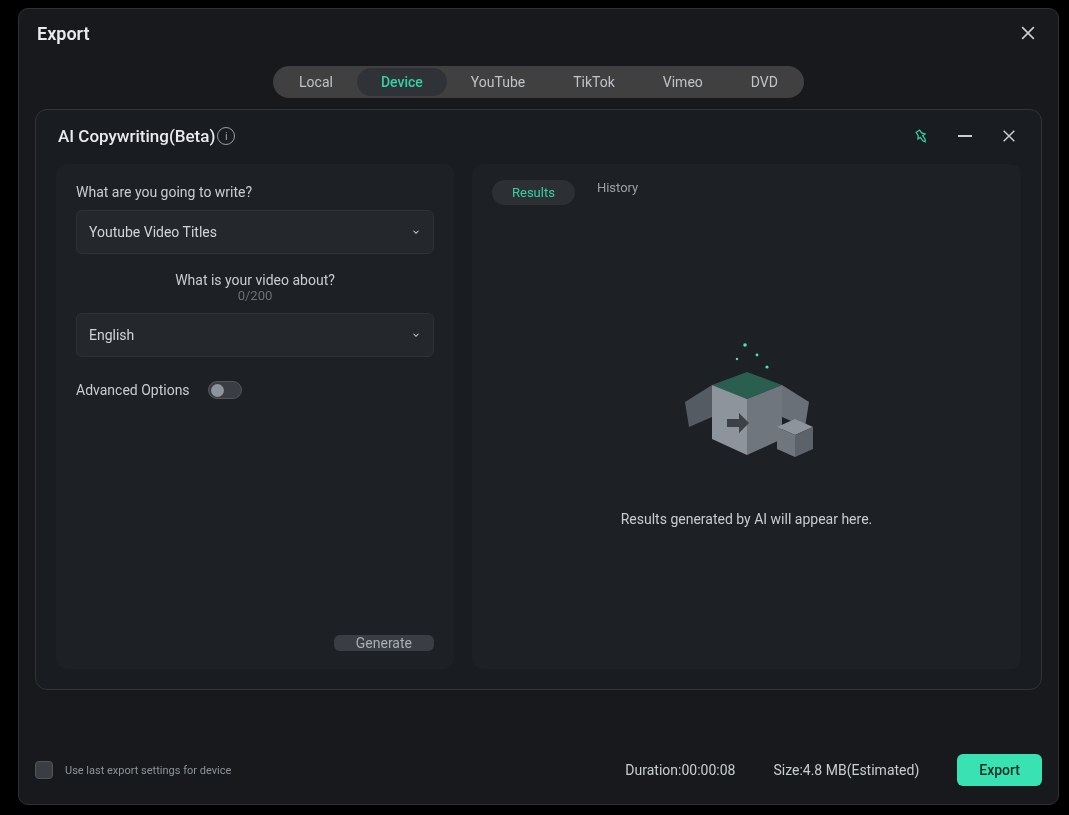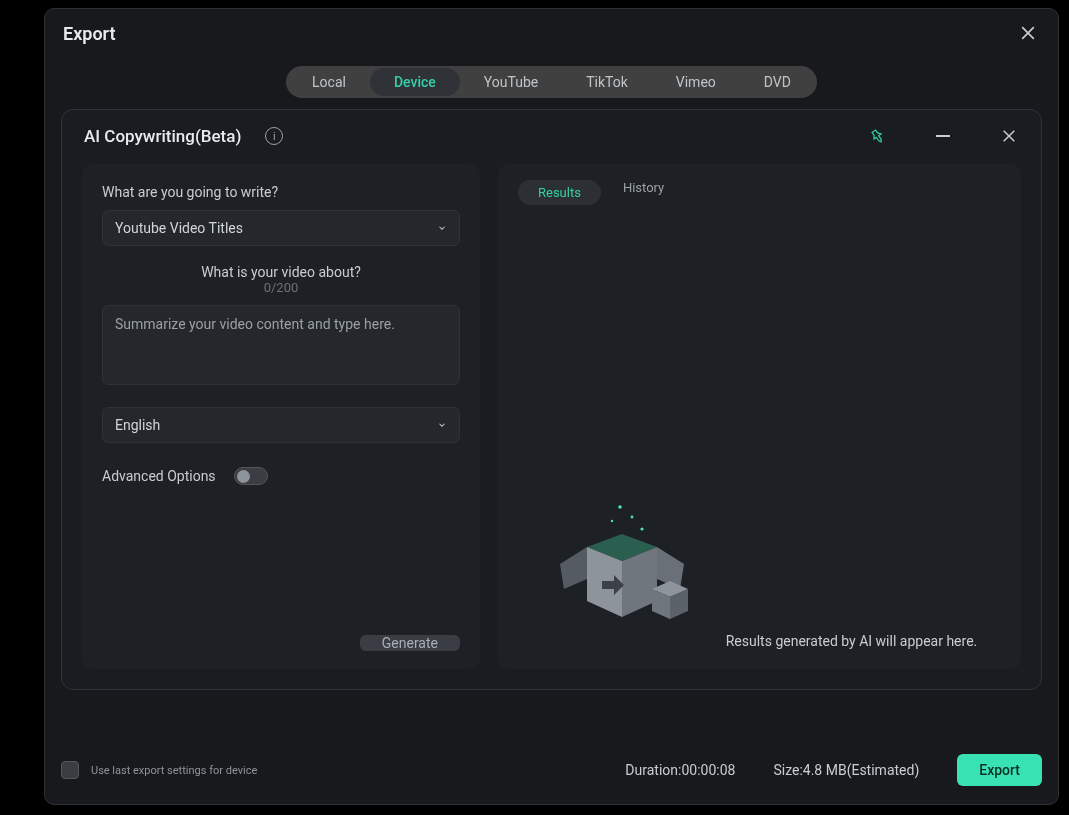--- a/index.html
+++ b/index.html
@@ -1,56 +1,56 @@
 <!DOCTYPE html>
 <html><head>
 <meta charset="utf-8">
 <style>
   * { box-sizing: border-box; margin: 0; padding: 0; font-family: -apple-system, BlinkMacSystemFont, "Segoe UI", Roboto, sans-serif; }
   body { width:1069px; height:815px; background:#0a0a0a; color:#c9cdd1; overflow:hidden; position:relative; }
   
-  .export-window { position:absolute; left:18px; top:8px; right:10px; bottom:10px; background:#17191c; border:1px solid #2e3135; border-radius:10px; display:flex; flex-direction:column;margin-left:26px; }
+  .export-window { position:absolute; left:18px; top:8px; right:10px; bottom:10px; background:#17191c; border:1px solid #2e3135; border-radius:10px; display:flex; flex-direction:column; }
   .export-title { font-size:18px; font-weight:600; color:#e8eaed; padding:14px 18px 12px; }
   .export-close { position:absolute; top:14px; right:20px; cursor:pointer; color:#bfc4c9; }
   .export-close svg { width:20px; height:20px; display:block; }
   
   .tab-strip { display:flex; align-items:center; justify-content:center; gap:0; margin-top:10px; }
   .tab-pill-row { display:flex; background:#404040; border-radius:18px; padding:2px; }
   .tab { padding:6px 24px; font-size:14px; color:#bfc4c9; border-radius:16px; cursor:pointer; white-space:nowrap; }
   .tab.active { background:#2f3338; color:#35d0a5; font-weight:500; }
   
   .ai-panel { position:absolute; left:16px; right:16px; top:100px; bottom:114px; background:#191c20; border:1px solid #303338; border-radius:12px; display:flex; flex-direction:column; }
-  .ai-header { display:flex; align-items:center; padding:16px 22px 8px; gap:24px;justify-content:center; }
+  .ai-header { display:flex; align-items:center; padding:16px 22px 8px; gap:2px;justify-content:center; }
   .ai-title { font-size:17px; font-weight:500; color:#e8eaed; }
   .info-icon { width:18px;height:18px;border:1.5px solid #9ba0a6;border-radius:50%;display:flex;align-items:center;justify-content:center;font-size:11px;color:#9ba0a6;line-height:1; }
   .ai-header-spacer { flex:1; }
   .hdr-btn { width:20px;height:20px;display:flex;align-items:center;justify-content:center;cursor:pointer;color:#c9cdd1;margin-left:22px; }
   .pin-icon svg { width:17px;height:17px;stroke:#35d0a5;fill:none;stroke-width:1.8; }
   .min-line { width:14px;height:2px;background:#c9cdd1; }
   .close-x svg { width:16px;height:16px; }
   .ai-body { flex:1;display:flex;gap:18px;padding:10px 20px 20px; }
   
   .left-card { width:398px; background:#1d2024; border-radius:10px; padding:20px 20px 18px; display:flex; flex-direction:column; }
   .field-label { font-size:14px; color:#c9cdd1; margin-bottom:10px; }
   .field-row { display:flex; justify-content:space-between; align-items:center; margin-bottom:10px;flex-direction:column; }
   .counter { font-size:13px; color:#6c7177; }
-  .select { background:#24272b; border:1px solid #2e3135; border-radius:6px; height:36px; display:flex; align-items:center; justify-content:space-between; padding:0 12px; font-size:14px; color:#d1d5d9; cursor:pointer; margin-bottom:18px; }
+  .select { background:#24272b; border:1px solid #2e3135; border-radius:6px; height:44px; display:flex; align-items:center; justify-content:space-between; padding:0 12px; font-size:14px; color:#d1d5d9; cursor:pointer; margin-bottom:18px; }
   .chev { width:10px;height:10px; }
   .textarea { background:#24272b; border:1px solid #2e3135; border-radius:6px; height:80px; padding:10px 12px; font-size:14px; color:#9ba0a6; margin-bottom:22px; }
   .adv-row { display:flex; align-items:center; gap:18px; margin-top:6px; font-size:14px; color:#c9cdd1; }
   .toggle { width:34px;height:18px;border-radius:10px;background:#3a3e44;border:1px solid #555;position:relative;cursor:pointer; }
   .toggle::after { content:"";position:absolute;left:2px;top:1.5px;width:13px;height:13px;border-radius:50%;background:#8e949b; }
   .left-spacer { flex:1; }
   .gen-btn { align-self:flex-end; background:#3a3e44; color:#a9aeb4; font-size:14px; border:none; border-radius:6px; padding:0 22px; cursor:pointer; }
   
   .right-card { flex:1; background:#1d2024; border-radius:10px; padding:16px 20px 20px; display:flex; flex-direction:column; }
   .right-tabs { display:flex; align-items:flex-start; gap:22px; }
   .rt-pill { padding:5px 20px; border-radius:16px; font-size:13px; color:#35d0a5; background:#2c3035; cursor:pointer; }
   .rt-plain { font-size:13px; color:#9ba0a6; cursor:pointer; }
-  .empty-state { flex:1; display:flex; flex-direction:row; align-items:flex-end; justify-content:center; gap:24px; }
+  .empty-state { flex:1; display:flex; flex-direction:column; align-items:center; justify-content:center; gap:24px; }
   .box-illus { width:160px;height:160px;position:relative; }
   .empty-text { font-size:14px; color:#c9cdd1; }
   
   .footer { position:absolute; left:16px; right:16px; bottom:18px; display:flex; align-items:center; }
   .chk { width:18px;height:18px;border-radius:4px;background:#3a3e44;border:1px solid #555;margin-right:12px;cursor:pointer; }
   .chk-label { font-size:11px; color:#8e949b; }
   .footer-spacer { flex:1; }
   .ftxt { font-size:14px; color:#c9cdd1; margin-right:38px; white-space:nowrap; }
   .export-btn { background:#39e2b3; color:#0a2e23; font-size:14px; font-weight:500; border:none; border-radius:6px; padding:8px 22px; cursor:pointer; }
   
@@ -110,21 +110,20 @@
           <span>Youtube Video Titles</span>
           <svg class="chev" viewBox="0 0 24 24" fill="none" stroke="#c9cdd1" stroke-width="2.5">
               <polyline points="6 9 12 15 18 9"></polyline>
             </svg>
         </div>
 
         <div class="field-row">
           <div class="field-label" style="margin-bottom:0">What is your video about?</div>
           <div class="counter">0/200</div>
         </div>
-        <div class="textarea">Summarize your video content and type here.</div>
 
         <div class="select">
           <span>English</span>
           <svg class="chev" viewBox="0 0 24 24" fill="none" stroke="#c9cdd1" stroke-width="2.5">
               <polyline points="6 9 12 15 18 9"></polyline>
             </svg>
         </div>
 
         <div class="adv-row">
           <span>Advanced Options</span>

